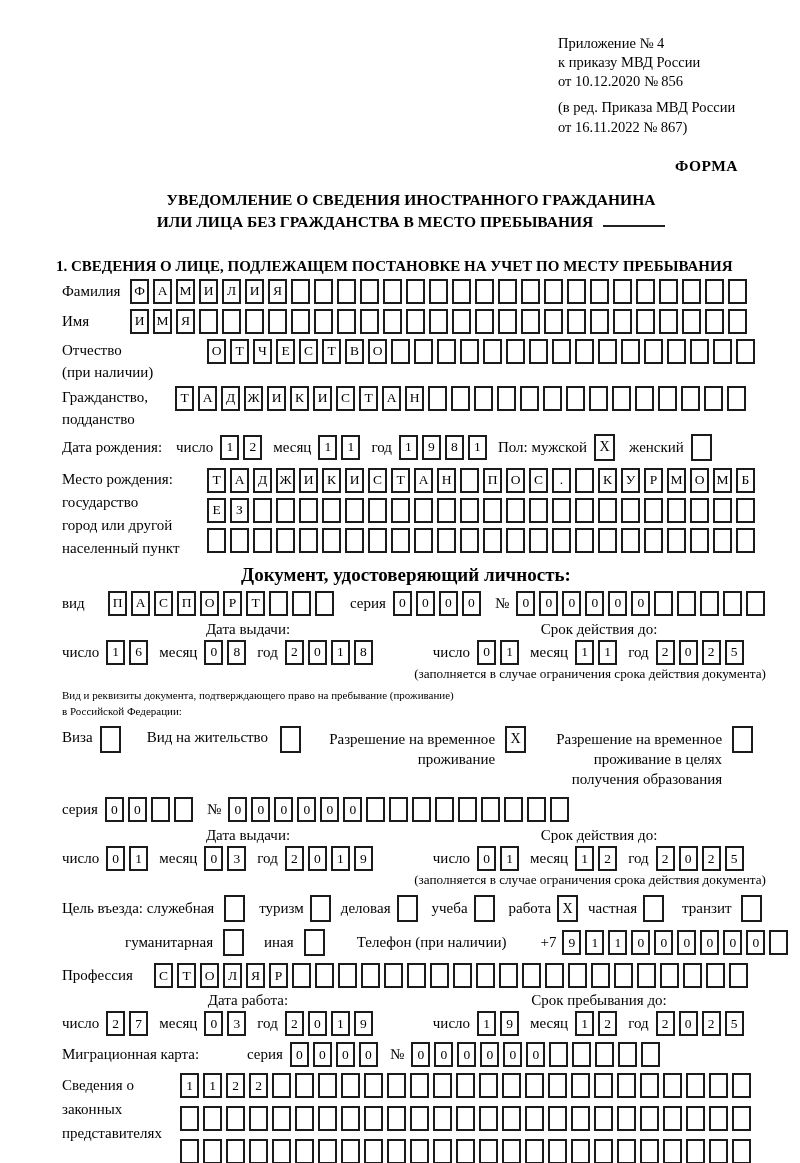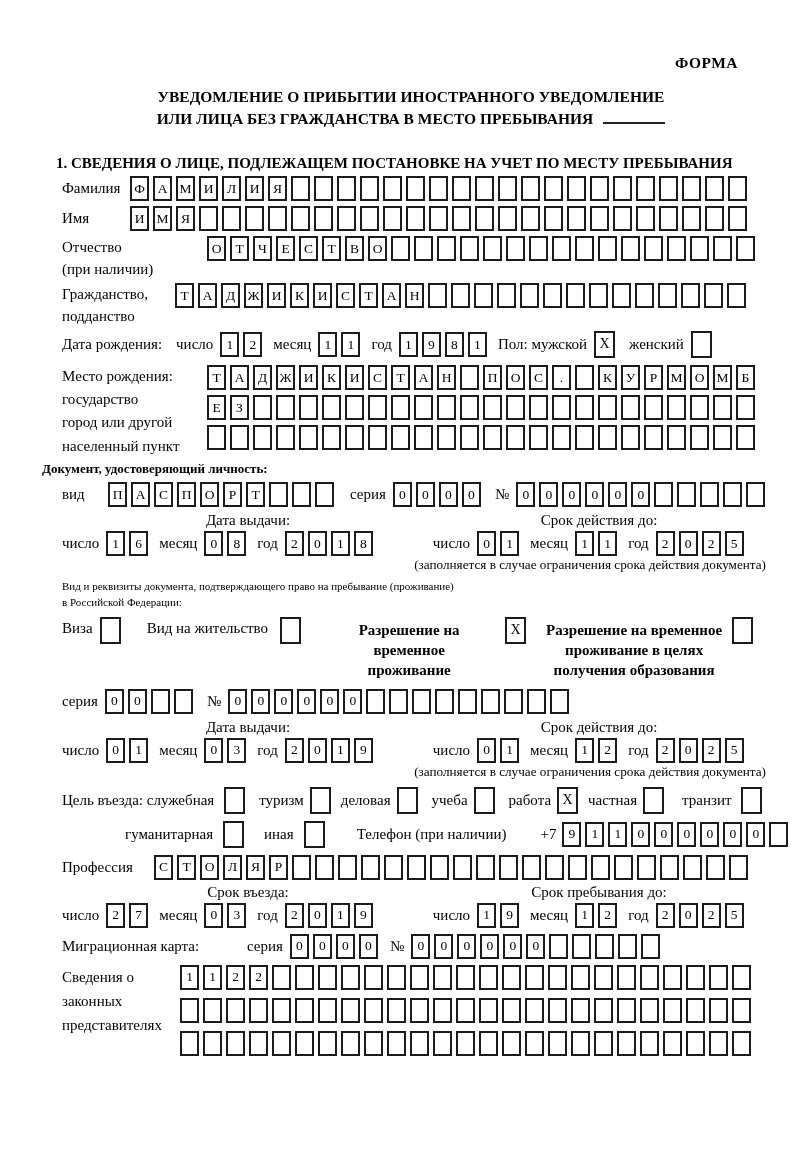--- a/index.html
+++ b/index.html
@@ -18,35 +18,42 @@
   .cells{display:inline-flex;flex:none;}
   .cell{box-sizing:border-box;display:inline-flex;align-items:center;justify-content:center;flex:none;
         width:19px;height:25px;border:2px solid #1b1b1b;margin-right:4px;font-size:13.5px;line-height:1;background:#fff;}
   .checkbox .cell{width:21px;height:27px;font-size:14px;}
   .g{margin-right:7px;}
   .dual-head{display:flex;font-size:15px;margin-top:4px;margin-bottom:2px;}
   .dual-head .lh{width:372px;text-align:center;flex:none;}
   .dual-head .rh{width:330px;text-align:center;flex:none;}
   .note{text-align:right;font-size:13.2px;padding-right:4px;margin-top:-1px;margin-bottom:7px;}
   .plain{font-size:11px;margin-bottom:4px;}
-  .center-head{text-align:left;font-weight:bold;font-size:13px;margin:3px 0 5px -20px;}
-  .wraplbl{text-align:center;line-height:1.35;white-space:normal;font-weight:bold;}
+  .center-head{text-align:center;font-weight:bold;font-size:19px;margin:3px 0 5px -20px;}
+  .wraplbl{text-align:right;line-height:1.35;white-space:normal;}
   .mr14{margin-right:14px;} .mr10{margin-right:10px;} .mr6{margin-right:6px;}
   .cellcol .cells{margin-bottom:5px;display:flex;}
 </style>
 </head>
 <body>
 
 <div class="page">
 
+  <div class="annex">
+    <div>Приложение № 4</div>
+    <div>к приказу МВД России</div>
+    <div>от 10.12.2020 № 856</div>
+    <div class="gap">(в ред. Приказа МВД России</div>
+    <div>от 16.11.2022 № 867)</div>
+  </div>
 
   <div class="forma">ФОРМА</div>
 
   <div class="title">
-    <div>УВЕДОМЛЕНИЕ О ПРИБЫТИИ ИНОСТРАННОГО УВЕДОМЛЕНИЕ</div>
+    <div>УВЕДОМЛЕНИЕ О СВЕДЕНИЯ ИНОСТРАННОГО ГРАЖДАНИНА</div>
     <div><span>ИЛИ ЛИЦА БЕЗ ГРАЖДАНСТВА В МЕСТО ПРЕБЫВАНИЯ</span><span class="blank-line"></span></div>
   </div>
 
   <div class="sec-heading">1. СВЕДЕНИЯ О ЛИЦЕ, ПОДЛЕЖАЩЕМ ПОСТАНОВКЕ НА УЧЕТ ПО МЕСТУ ПРЕБЫВАНИЯ</div>
 
   <div class="row">
     <span class="lbl" style="width:68px;">Фамилия</span>
     <span class="cells">
         <span class="cell">Ф</span>
         <span class="cell">А</span>
@@ -555,21 +562,21 @@
         <span class="cell"></span>
         <span class="cell"></span>
         <span class="cell"></span>
         <span class="cell"></span>
         <span class="cell"></span>
         <span class="cell"></span>
       </span>
   </div>
 
   <div class="dual-head">
-    <span class="lh">Срок въезда:</span>
+    <span class="lh">Дата работа:</span>
     <span class="rh">Срок пребывания до:</span>
   </div>
   <div class="row" style="margin-bottom:6px;">
     <span class="g">число</span>
     <span class="cells g">
         <span class="cell">2</span>
         <span class="cell">7</span>
       </span>
     <span class="g">месяц</span>
     <span class="cells g">

